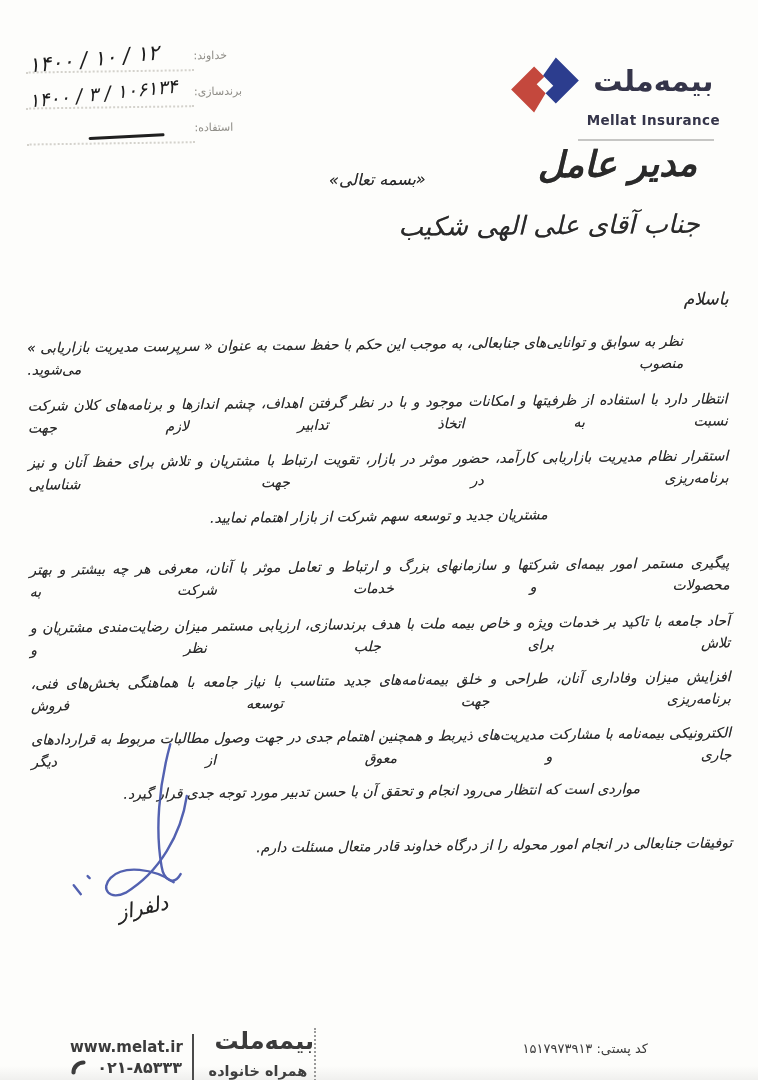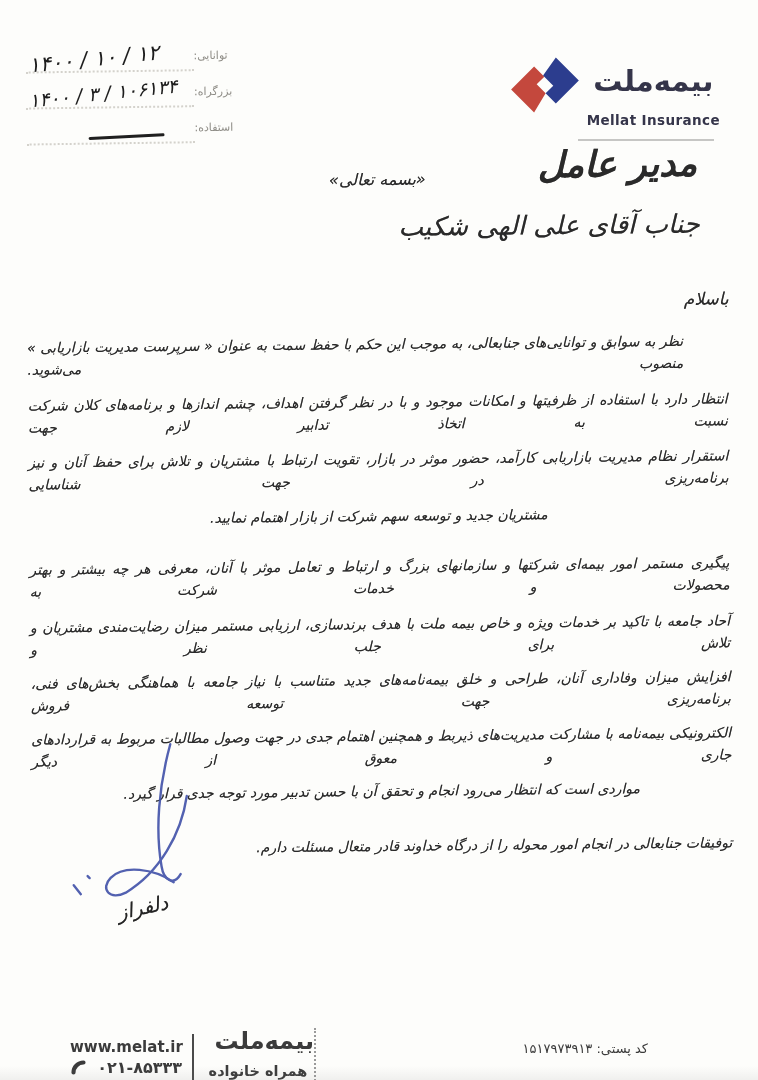--- a/index.html
+++ b/index.html
@@ -60,27 +60,27 @@
 </head>
 <body>
 
 <div class="page">
 
   <div class="refs">
     <div class="ref-row">
       <div class="ref-line">
         <span class="ref-value">۱۴۰۰ / ۱۰ / ۱۲</span>
       </div>
-      <span class="ref-label">توانایی:</span>
+      <span class="ref-label">خداوند:</span>
     </div>
     <div class="ref-row num">
       <div class="ref-line">
         <span class="ref-value">۱۴۰۰ / ۳ / ۱۰۶۱۳۴</span>
       </div>
-      <span class="ref-label">بزرگراه:</span>
+      <span class="ref-label">برندسازی:</span>
     </div>
     <div class="ref-row">
       <div class="ref-line">
         <span class="attachment-stroke"></span>
       </div>
       <span class="ref-label">استفاده:</span>
     </div>
   </div>
 
   <div class="logo">

